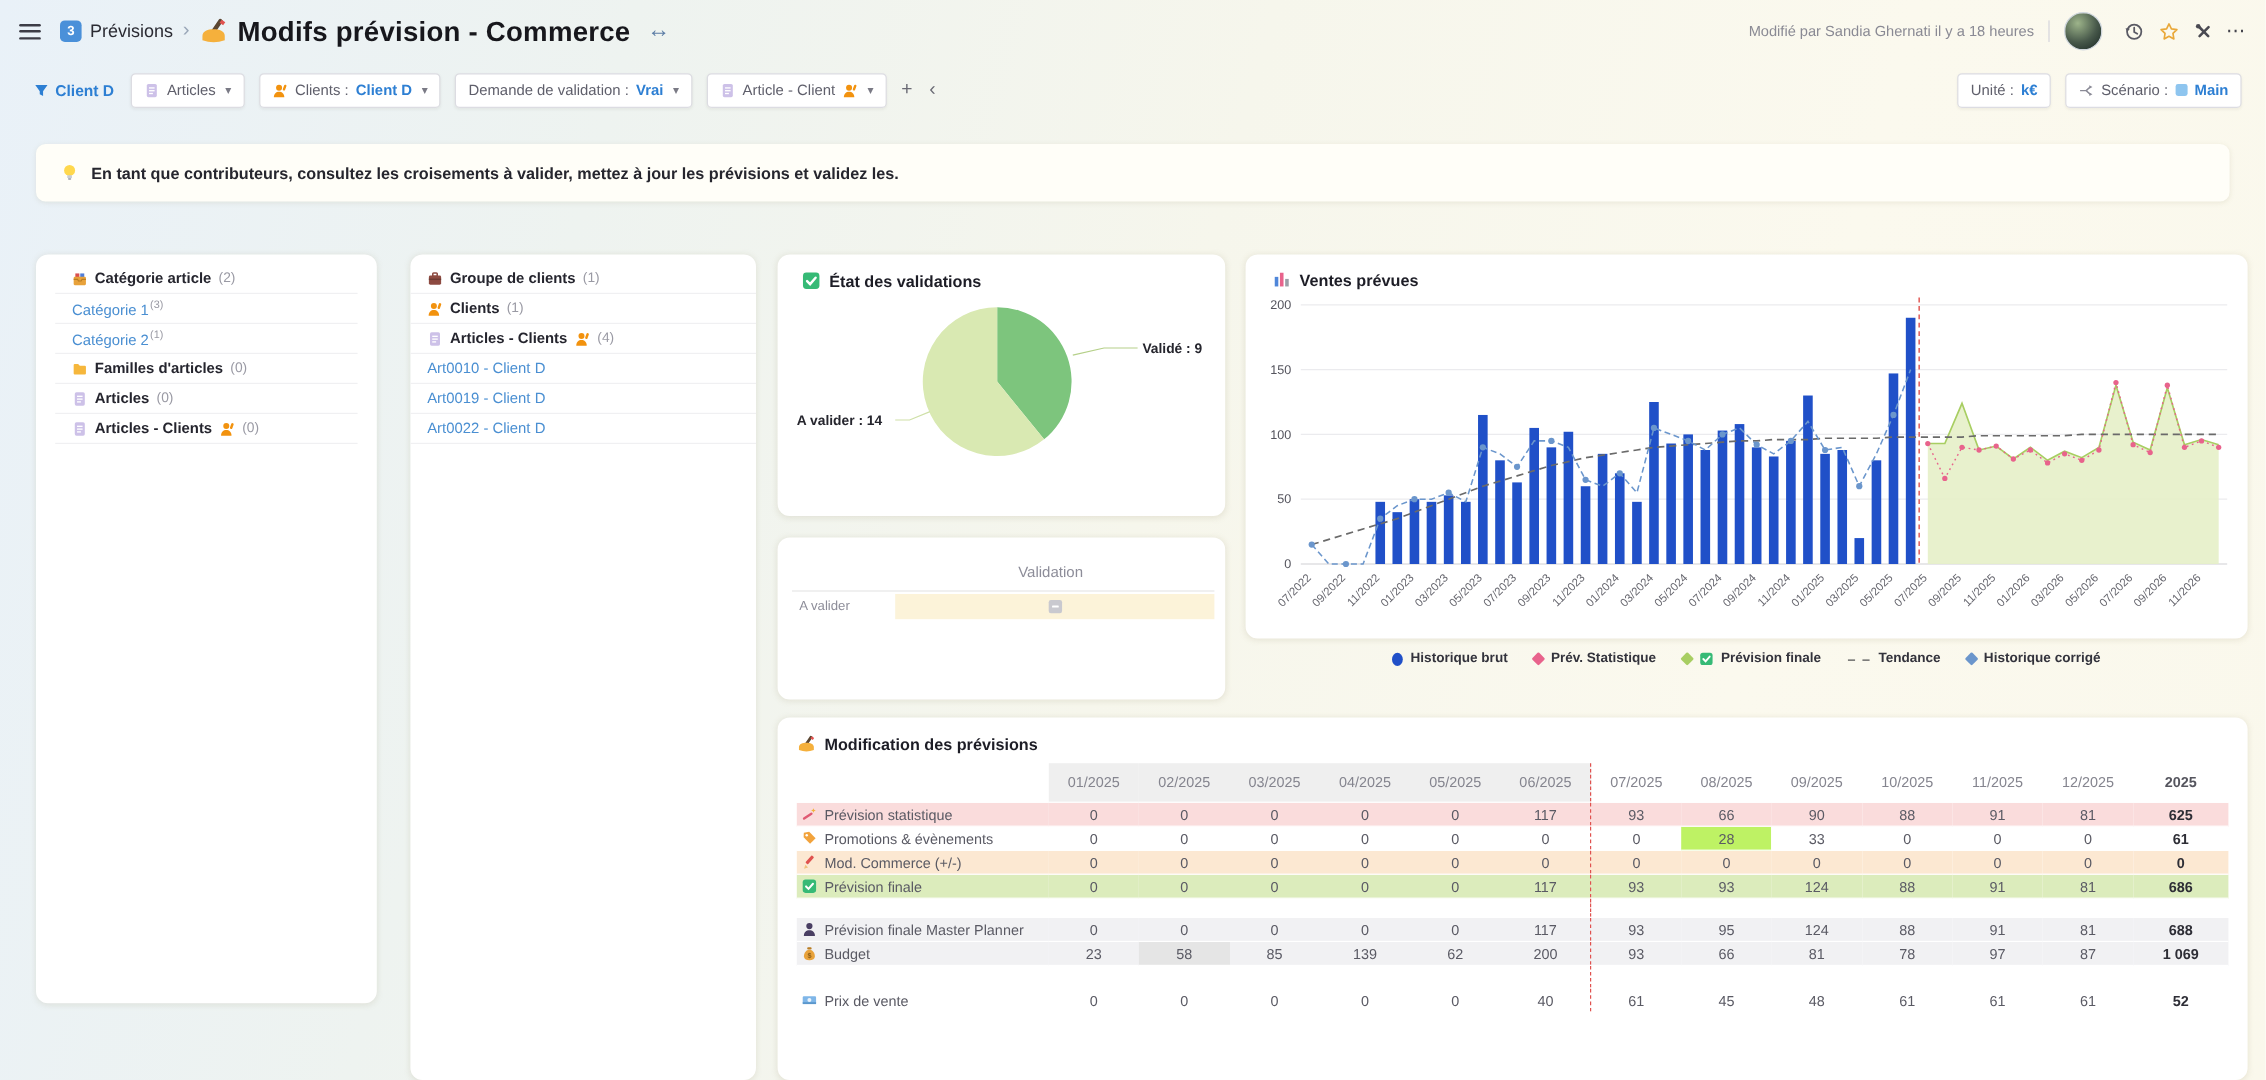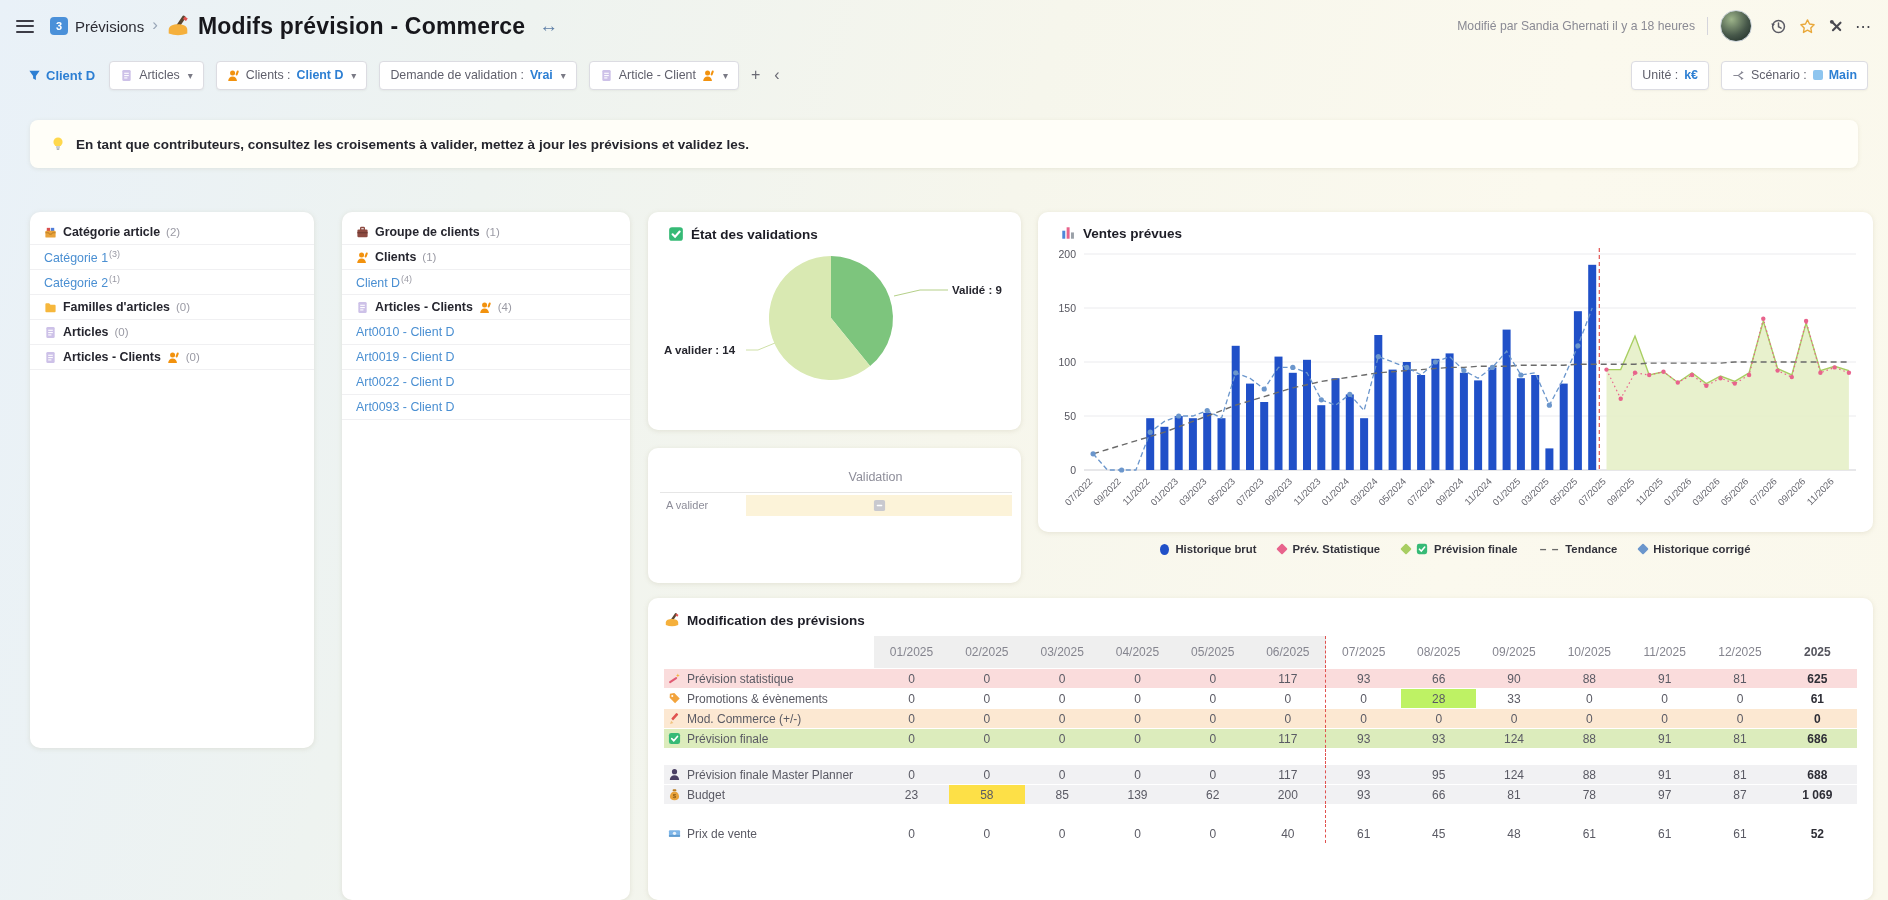--- a/index.html
+++ b/index.html
@@ -42,21 +42,21 @@
   .tool-gl{font-size:16px;color:#6a6a74;margin-right:14px;cursor:pointer;}
   .rgt{margin-left:auto;display:flex;align-items:center;}
   .sq{width:10px;height:10px;border-radius:2px;background:#8ec5ef;display:inline-block;}
   
   .banner{position:absolute;top:120px;left:30px;width:1828px;height:48px;background:#fffef8;border-radius:8px;
     box-shadow:0 1px 4px rgba(150,140,100,.15);display:flex;align-items:center;padding-left:20px;gap:10px;box-sizing:border-box;}
   .banner .ic{width:16px;height:16px;}
   .banner span{font-size:13.5px;font-weight:bold;color:#26262e;}
   
   .panel{position:absolute;background:#fff;border-radius:10px;box-shadow:0 1px 5px rgba(150,140,100,.18);box-sizing:border-box;}
-  #panel-cat{left:30px;top:212px;width:284px;height:536px;padding:8px 0;text-align:right;}
+  #panel-cat{left:30px;top:212px;width:284px;height:624px;padding:8px 16px;text-align:right;}
   #panel-cli{left:342px;top:212px;width:288px;height:688px;padding:8px 0;}
   #panel-pie{left:648px;top:212px;width:373px;height:218px;}
   #panel-val{left:648px;top:448px;width:373px;height:135px;}
   #panel-chart{left:1038px;top:212px;width:835px;height:320px;}
   #panel-table{left:648px;top:598px;width:1225px;height:302px;padding:14px 16px;}
   .ptitle{display:flex;align-items:center;gap:7px;font-size:13.5px;font-weight:bold;color:#1d1d26;}
   .ptitle .ic{width:16px;height:16px;}
   
   .lrow{display:flex;align-items:center;gap:6px;min-height:24px;padding:0 14px;border-bottom:1px solid #f0f0f2;font-size:12.4px;cursor:pointer;}
   .lrow .ic{width:13px;height:13px;}
@@ -310,23 +310,20 @@
         <span class="ic" style="width:13px;height:13px">
           <svg viewBox="0 0 14 14">
             <rect x="9.8" y="1.6" width="2.2" height="5.5" rx="1.1" fill="#f2920e" transform="rotate(20 11 4.5)"></rect>
             <circle cx="6" cy="4.4" r="2.7" fill="#f2920e"></circle>
             <path d="M1.3 13 C1.3 9.8 3.4 8 6 8 C8.6 8 10.7 9.8 10.7 13 Z" fill="#f2920e"></path>
           </svg>
         </span>
         <span>Clients</span>
         <span class="cnt">(1)</span>
       </div>
-      <div class="lrow lnk">
-        <span>Client D<sup>(4)</sup></span>
-      </div>
       <div class="lrow hd">
         <span class="ic" style="width:13px;height:13px">
           <svg viewBox="0 0 14 14">
             <rect x="2.5" y="1" width="9" height="12" rx="1.5" fill="#cdc1e8"></rect>
             <rect x="4.5" y="4" width="5" height="1.2" fill="#fff"></rect>
             <rect x="4.5" y="6.5" width="5" height="1.2" fill="#fff"></rect>
             <rect x="4.5" y="9" width="3.5" height="1.2" fill="#fff"></rect>
           </svg>
         </span>
         <span>Articles - Clients</span>
@@ -340,23 +337,20 @@
         <span class="cnt">(4)</span>
       </div>
       <div class="lrow lnk">
         <span>Art0010 - Client D</span>
       </div>
       <div class="lrow lnk">
         <span>Art0019 - Client D</span>
       </div>
       <div class="lrow lnk">
         <span>Art0022 - Client D</span>
-      </div>
-      <div class="lrow lnk">
-        <span>Art0093 - Client D</span>
       </div>
     </section>
 
   <section class="panel" id="panel-pie">
     <div class="ptitle" style="position:absolute;left:20px;top:14px">
       <span class="ic">
           <svg viewBox="0 0 14 14">
             <rect x="1" y="1" width="12" height="12" rx="2.5" fill="#36ba76"></rect>
             <path d="M4 7.2 L6.2 9.4 L10.2 4.8" stroke="#fff" stroke-width="1.8" fill="none" stroke-linecap="round"></path>
           </svg>
@@ -740,21 +734,21 @@
                   <svg viewBox="0 0 14 14">
                     <rect x="5" y="1.4" width="4" height="2.2" rx="1" fill="#b97c22"></rect>
                     <path d="M7 3.8 C3.9 3.8 2.1 7 2.1 9.5 C2.1 12 4 13.2 7 13.2 C10 13.2 11.9 12 11.9 9.5 C11.9 7 10.1 3.8 7 3.8 Z" fill="#e8a23b"></path>
                     <text x="7" y="10.8" font-size="6.5" text-anchor="middle" fill="#8a5a12" font-weight="bold">$</text>
                   </svg>
                 </span>
                 <span>Budget</span>
               </span>
             </td>
             <td class=" " style="background:#f1f1f3">23</td>
-            <td class=" " style="background:#fde047">58</td>
+            <td class=" " style="background:#e5e5e5">58</td>
             <td class=" " style="background:#f1f1f3">85</td>
             <td class=" " style="background:#f1f1f3">139</td>
             <td class=" " style="background:#f1f1f3">62</td>
             <td class=" " style="background:#f1f1f3">200</td>
             <td class="sep " style="background:#f1f1f3">93</td>
             <td class=" " style="background:#f1f1f3">66</td>
             <td class=" " style="background:#f1f1f3">81</td>
             <td class=" " style="background:#f1f1f3">78</td>
             <td class=" " style="background:#f1f1f3">97</td>
             <td class=" " style="background:#f1f1f3">87</td>

